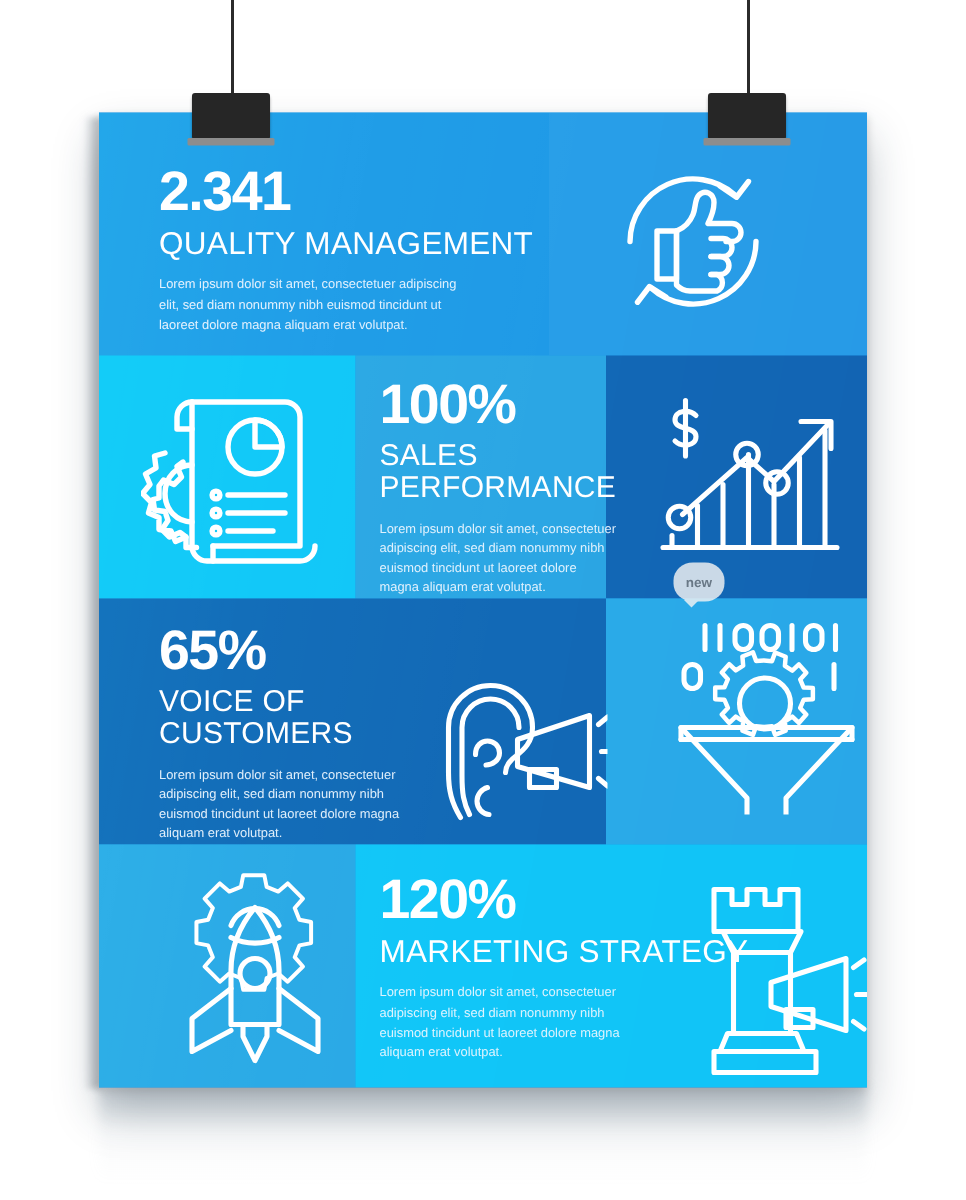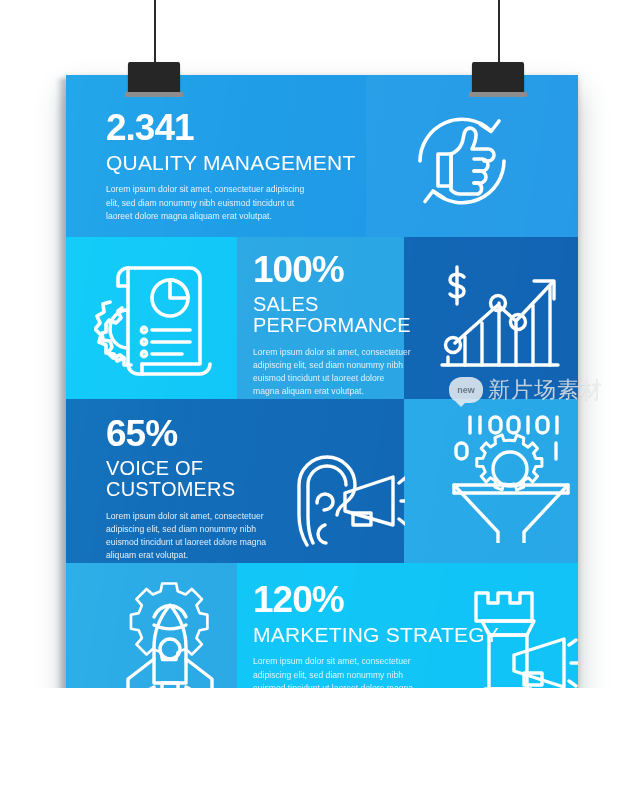--- a/index.html
+++ b/index.html
@@ -3,21 +3,21 @@
 <meta charset="utf-8">
 <style>
   html,body{margin:0;padding:0;}
   body{
     width:644px;height:800px;
     background:#ffffff;
     font-family:"Liberation Sans","DejaVu Sans",sans-serif;
     overflow:hidden;
     position:relative;
   }
-  #stage{position:absolute;left:0;top:0;width:644px;height:688px;overflow:hidden;}
+  #stage{position:absolute;left:0;top:0;width:644px;height:800px;overflow:hidden;}
 
   
   .string{position:absolute;width:2px;background:#2b2b2b;}
   .clip{position:absolute;width:52px;height:31px;background:#262626;border-radius:2px;
         box-shadow:0 2px 2px rgba(0,0,0,.35);}
   .clip .lip{position:absolute;left:-3px;right:-3px;bottom:-4px;height:5px;background:#8d8d8d;border-radius:1px;}
 
   
   #poster{
     position:absolute;left:66px;top:75px;width:512px;height:650px;
@@ -258,16 +258,15 @@
 
   <div class="clip" style="left:128px;top:62px;">
     <div class="lip"></div>
   </div>
   <div class="clip" style="left:472px;top:62px;">
     <div class="lip"></div>
   </div>
 
   <div id="wm">
     <div class="bub">new</div>
-    <div class="cn">新片场素材</div>
   </div>
 
 </div>
 
 </body></html>

